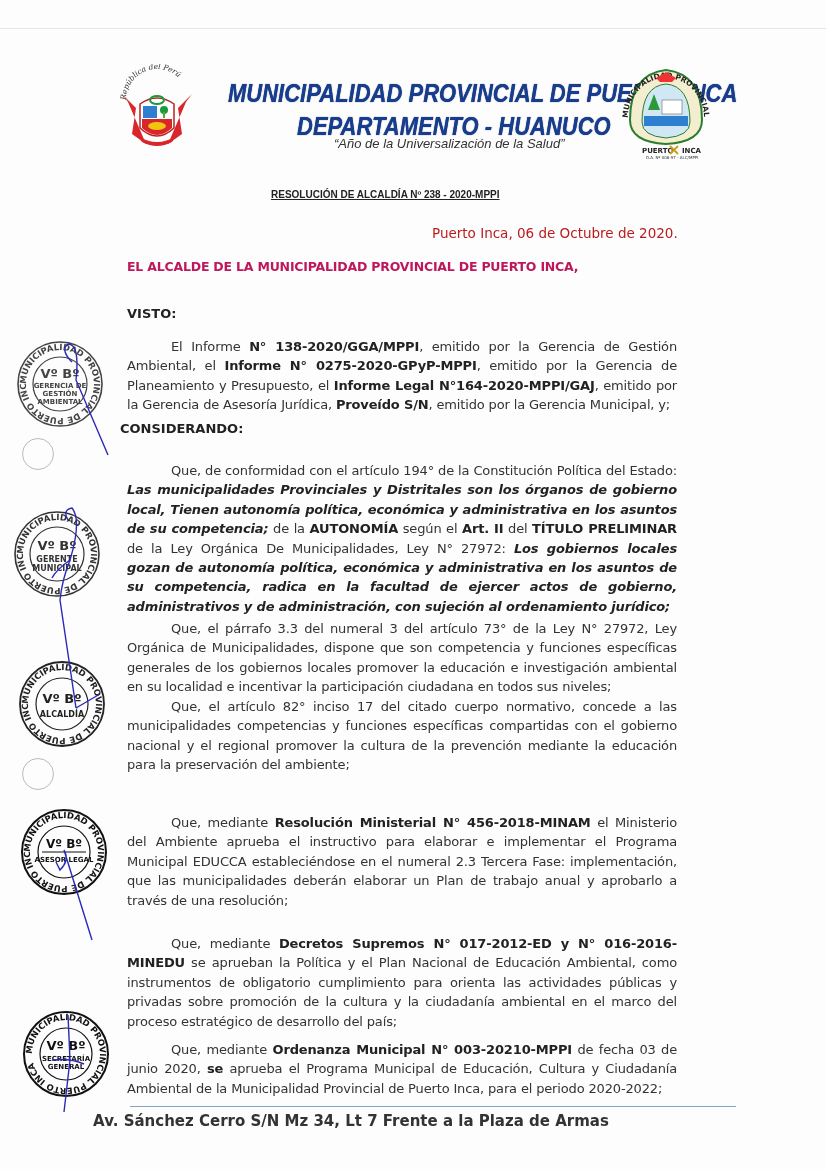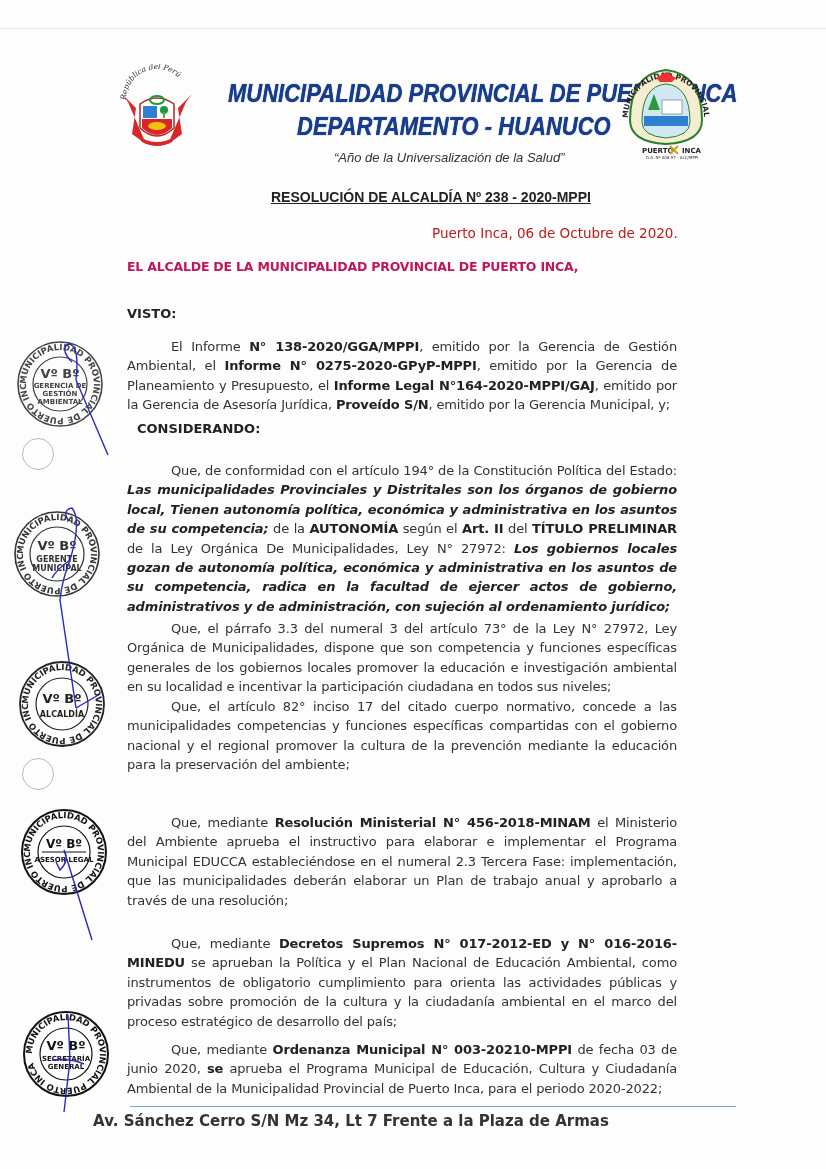--- a/index.html
+++ b/index.html
@@ -6,27 +6,27 @@
   body { width:826px; height:1169px; background:#fdfdfd; position:relative; overflow:hidden;
          font-family:"DejaVu Sans", sans-serif; color:#2a2a2a; }
   .abs { position:absolute; }
   .crest { left:118px; top:64px; width:78px; height:86px; }
   .muni-logo { left:612px; top:60px; width:108px; height:100px; }
   .h-title { font-family:"Liberation Sans", sans-serif; font-weight:bold; font-style:italic;
              color:#163d8f; text-shadow:0 0 1px #0a1f52; white-space:nowrap;
              transform:scaleX(0.88); transform-origin:left top; }
   .t1 { left:228px; top:79px; font-size:25px; }
   .t2 { left:297px; top:112px; font-size:25px; }
-  .motto { left:334px; top:150px; font-size:13px; font-style:italic; color:#333; font-family:"Liberation Sans", sans-serif; }
-  .reso { left:271px; top:189px; font-size:14px; font-weight:bold; text-decoration:underline; color:#222; font-family:"Liberation Sans", sans-serif; }
+  .motto { left:334px; top:136px; font-size:13px; font-style:italic; color:#333; font-family:"Liberation Sans", sans-serif; }
+  .reso { left:271px; top:189px; font-size:10px; font-weight:bold; text-decoration:underline; color:#222; font-family:"Liberation Sans", sans-serif; }
   .date { left:432px; top:225px; font-size:13.5px; color:#b91c1c; }
   .alcalde { left:127px; top:259px; font-size:12.5px; font-weight:bold; color:#be185d; letter-spacing:-0.2px; }
   .sec { font-size:13px; font-weight:bold; color:#222; }
   .visto { left:127px; top:306px; }
-  .consid { left:137px; top:421px; }
+  .consid { left:120px; top:421px; }
   .para { left:127px; width:550px; font-size:13px; line-height:19.4px; text-align:justify; color:#333; letter-spacing:-0.15px;margin-top:14px; }
   .para .ind { display:inline-block; width:44px; }
   .para b { color:#222; }
   .p-visto { top:323px; }
   .p1 { top:447px; }
   .p2 { top:605px; }
   .p3 { top:683px; }
   .p4 { top:799px; }
   .p5 { top:920px; }
   .p6 { top:1026px; }

